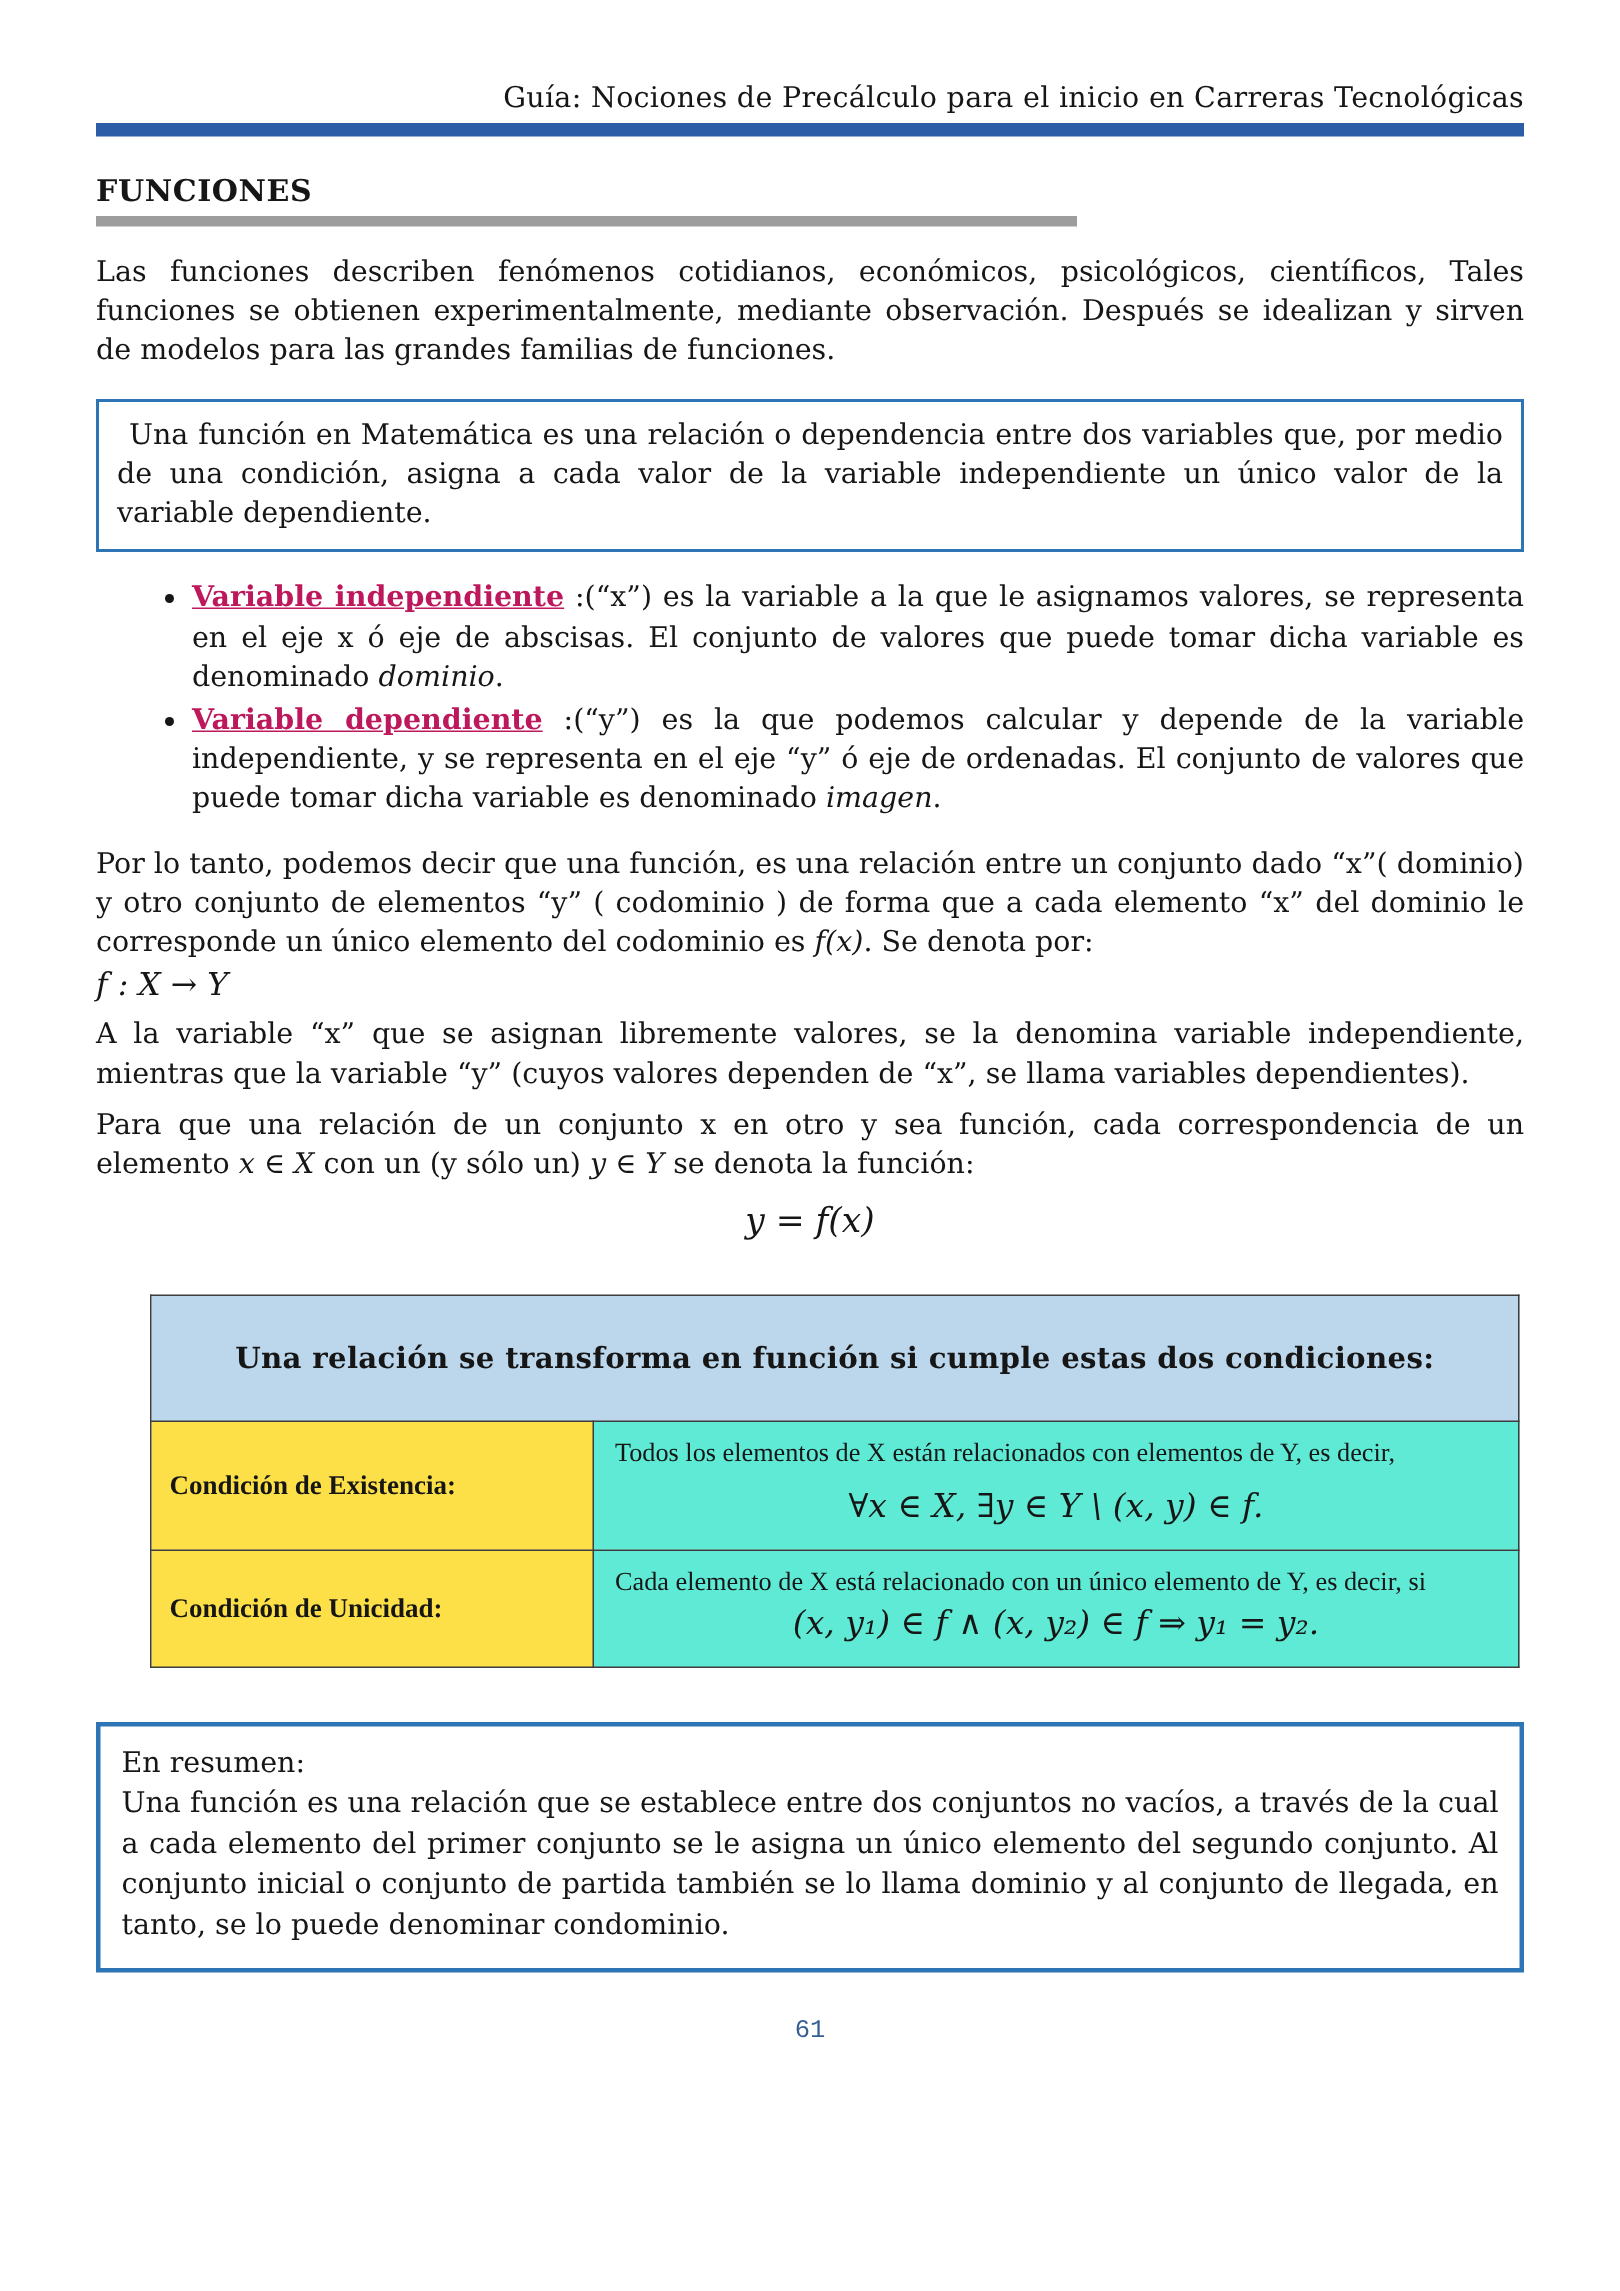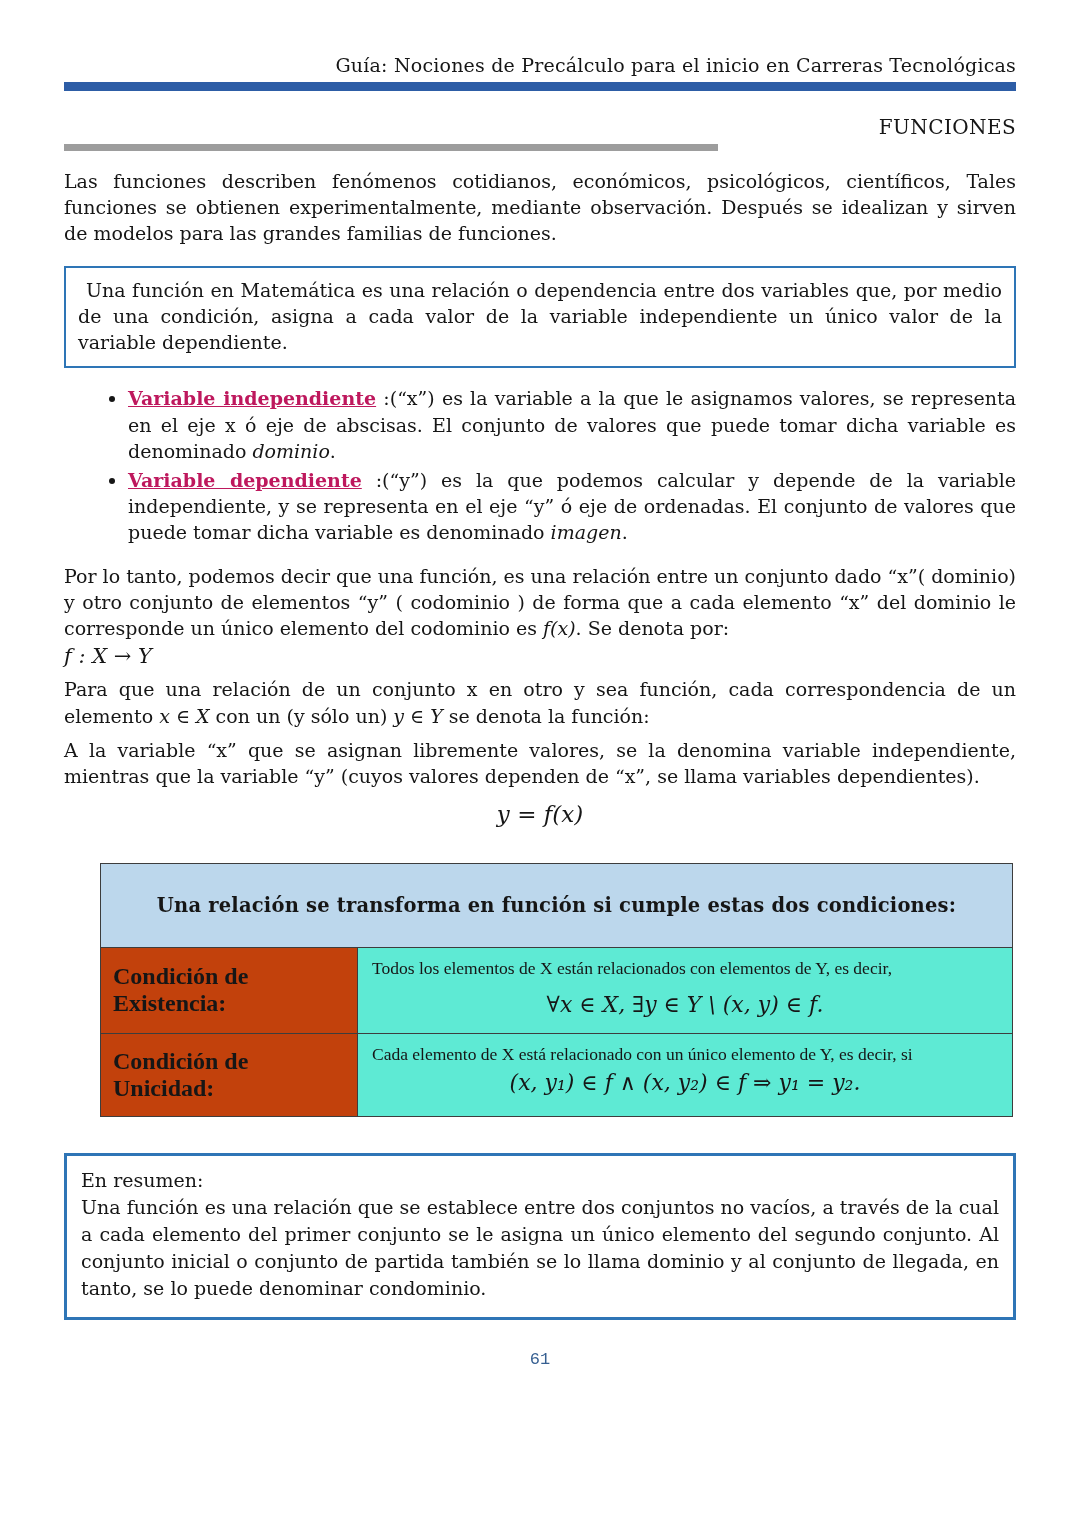--- a/index.html
+++ b/index.html
@@ -10,36 +10,36 @@
     margin:0 auto;
     padding:54px 64px 0 64px;
     font-family:"DejaVu Serif","Liberation Serif",serif;
     font-size:19px; color:#161616;
     overflow:hidden;
   }
   .header-title { text-align:right; font-size:19px; letter-spacing:.2px; }
   .header-rule { height:9px; background:#2d5da6; margin-top:6px; }
   .unit-title { font-size:28px; font-weight:bold; margin-top:10px; letter-spacing:.4px; }
   .section-block { margin-top:24px; }
-  .section-title { text-align:right; font-weight:normal; font-size:20px; letter-spacing:.4px; }
+  .section-title { text-align:left; font-weight:bold; font-size:20px; letter-spacing:.4px; }
   .section-rule { height:7px; background:#9d9d9d; width:654px; margin-top:5px; }
   .para { margin-top:17px; text-align:justify; line-height:1.38; }
   .def-box { border:2px solid #2e75b6; margin-top:19px; padding:9px 12px 11px 12px; }
   .def-box p { text-align:justify; line-height:1.38; text-indent:8px; }
   .bullets { margin-top:17px; padding-left:64px; list-style:disc; }
   .bullets li { text-align:justify; line-height:1.38; margin-bottom:3px; }
   .term { color:#be185d; font-weight:bold; text-decoration:underline; cursor:pointer; }
   .math { font-style:italic; }
   .fxy-line { font-style:italic; font-size:21px; margin-top:3px; }
   .center-formula { text-align:center; font-style:italic; font-size:23px; margin-top:12px; }
   .cond-table { border-collapse:collapse; width:913px; margin:36px 0 0 36px; }
   .cond-table td { border:1px solid #3d3d3d; }
   .t-header { background:#bcd7ec; font-weight:bold; text-align:center; font-size:19.5px; padding:30px 24px; letter-spacing:.2px; }
-  .t-label { background:#c2410c; font-weight:bold; width:257px; padding:14px 10px 14px 12px;
-             font-family:"Liberation Serif",serif; font-size:24px; vertical-align:middle; }
+  .t-label { background:#fde047; font-weight:bold; width:295px; padding:14px 10px 14px 12px;
+             font-family:"Liberation Serif",serif; font-size:18px; vertical-align:middle; }
   .t-body { background:#5eead4; padding:9px 14px 16px 14px; vertical-align:top; }
   .t-desc { font-family:"Liberation Serif",serif; font-size:17.5px; line-height:1.35; }
   .t-formula { text-align:center; font-style:italic; font-size:22px; margin-top:11px; }
   .t-formula.tight { margin-top:4px; }
   .summary-box { border:3px solid #2e75b6; margin-top:36px; padding:11px 14px 15px 14px; line-height:1.42; }
   .summary-box .summary-text { text-align:justify; }
   .page-num { text-align:center; margin-top:30px; color:#365f91; font-size:17px;font-family:Liberation Mono, monospace; }
 </style>
 </head>
 <body>
@@ -64,23 +64,23 @@
   </div>
 
   <ul class="bullets">
     <li><span class="term">Variable independiente</span><span> :(“x”) es la variable a la que le asignamos valores, se representa en el eje x ó eje de abscisas. El conjunto de valores que puede tomar dicha variable es denominado </span><em>dominio</em><span>.</span></li>
     <li><span class="term">Variable dependiente</span><span> :(“y”) es la que podemos calcular y depende de la variable independiente, y se representa en el eje “y” ó eje de ordenadas. El conjunto de valores que puede tomar dicha variable es denominado </span><em>imagen</em><span>.</span></li>
   </ul>
 
   <p class="para"><span>Por lo tanto, podemos decir que una función, es una relación entre un conjunto dado “x”( dominio) y otro conjunto de elementos “y” ( codominio ) de forma que a cada elemento “x” del dominio le corresponde un único elemento del codominio es </span><span class="math">f(x)</span><span>. Se denota por:</span></p>
   <div class="fxy-line">f : X → Y</div>
 
+  <p class="para" style="margin-top:8px;">A la variable “x” que se asignan libremente valores, se la denomina variable independiente, mientras que la variable “y” (cuyos valores dependen de “x”, se llama variables dependientes).</p>
+
   <p class="para" style="margin-top:8px;"><span>Para que una relación de un conjunto x en otro y sea función, cada correspondencia de un elemento </span><span class="math">x ∈ X</span><span> con un (y sólo un) </span><span class="math">y ∈ Y</span><span> se denota la función:</span></p>
-
-  <p class="para" style="margin-top:8px;">A la variable “x” que se asignan libremente valores, se la denomina variable independiente, mientras que la variable “y” (cuyos valores dependen de “x”, se llama variables dependientes).</p>
 
   <div class="center-formula">y = f(x)</div>
 
   <table class="cond-table">
     <tbody>
         <tr>
       <td colspan="2" class="t-header">Una relación se transforma en función si cumple estas dos condiciones:</td>
     </tr>
     <tr>
       <td class="t-label">Condición de Existencia:</td>

